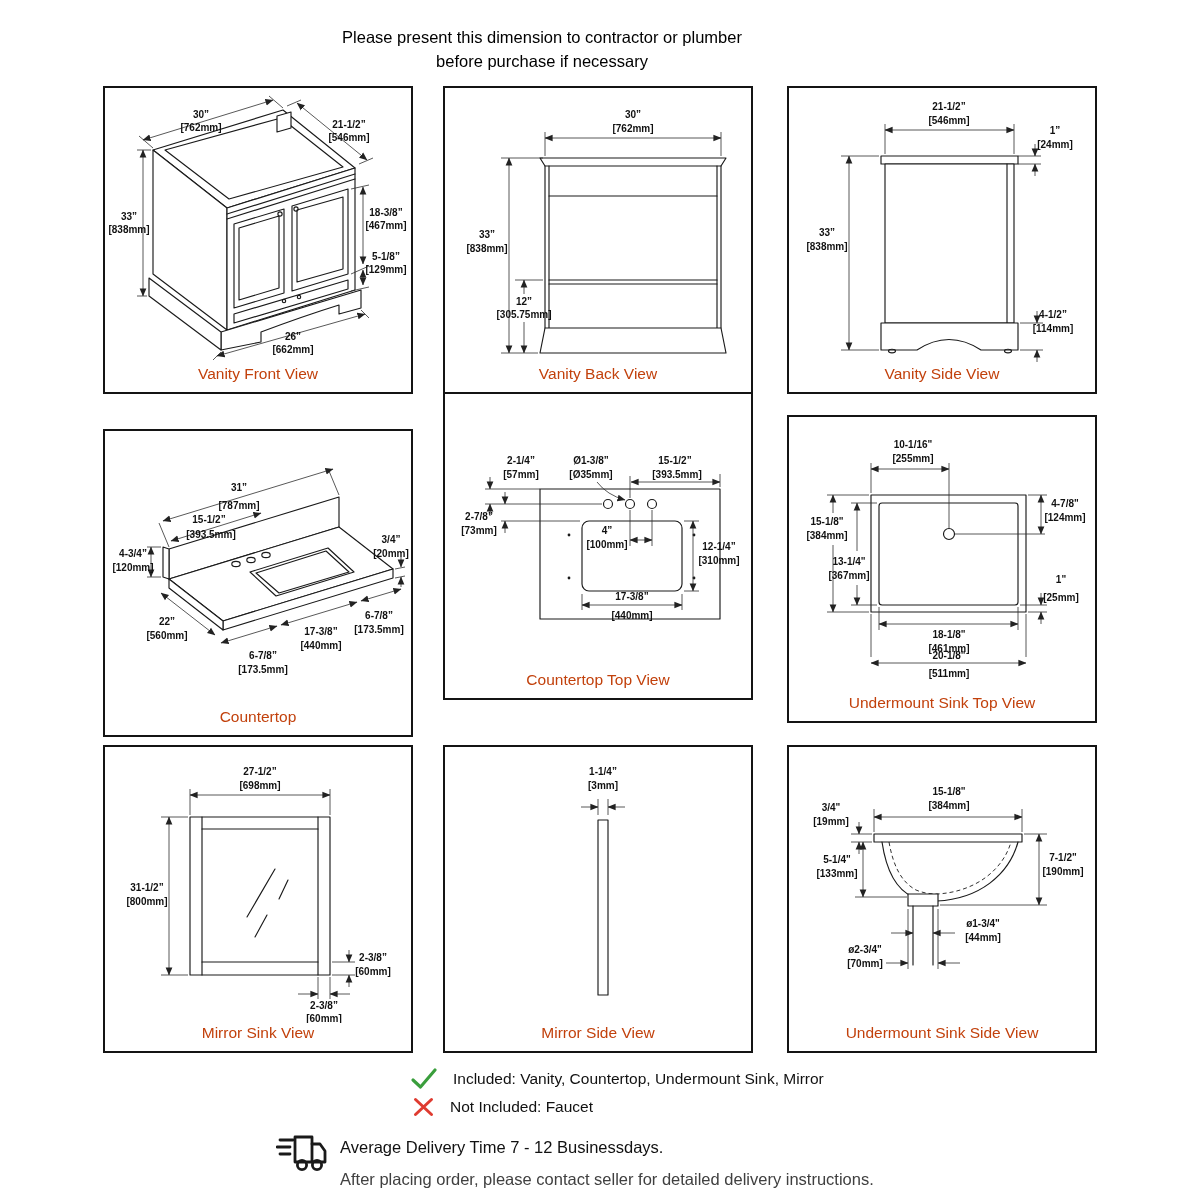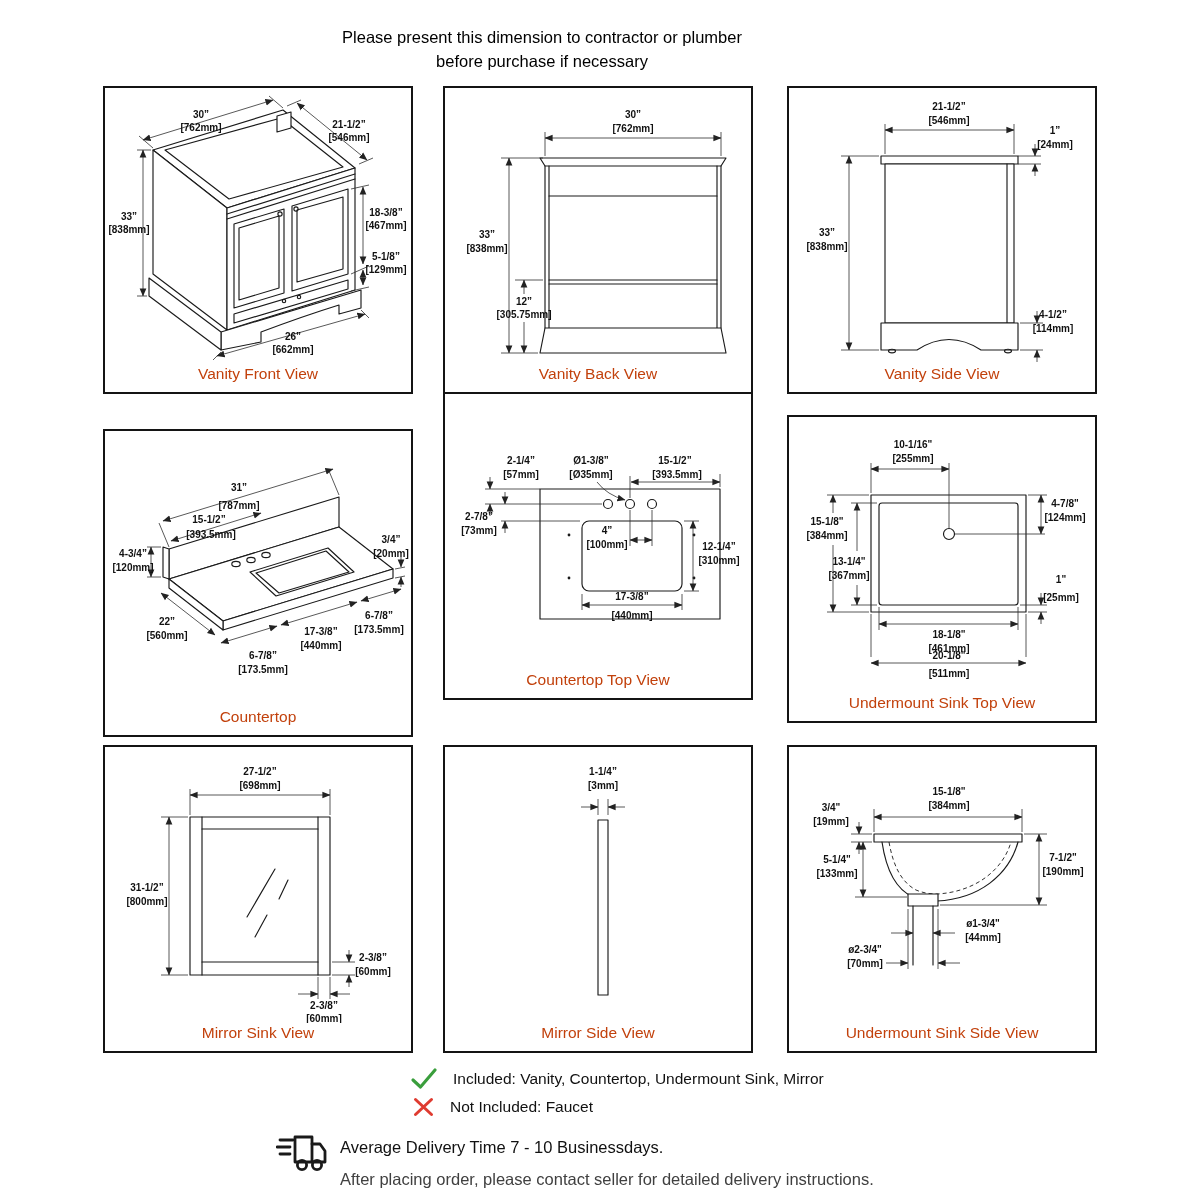--- a/index.html
+++ b/index.html
@@ -470,14 +470,14 @@
       <line x1="4" y1="9" x2="17" y2="9"></line>
       <line x1="1" y1="16" x2="14" y2="16"></line>
       <line x1="4" y1="23" x2="14" y2="23"></line>
       <path d="M19,6 L36,6 L36,31 L19,31 Z"></path>
       <path d="M36,13 L44,13 L49,20 L49,31 L36,31"></path>
       <circle cx="26" cy="34" r="4.6"></circle>
       <circle cx="41" cy="34" r="4.6"></circle>
     </g>
   </svg>
 </div>
-<div class="del1">Average Delivery Time 7 - 10 Businessdays.</div>
+<div class="del1">Average Delivery Time 7 - 12 Businessdays.</div>
 <div class="del2">After placing order, please contact seller for detailed delivery instructions.</div>
 
 </body></html>

